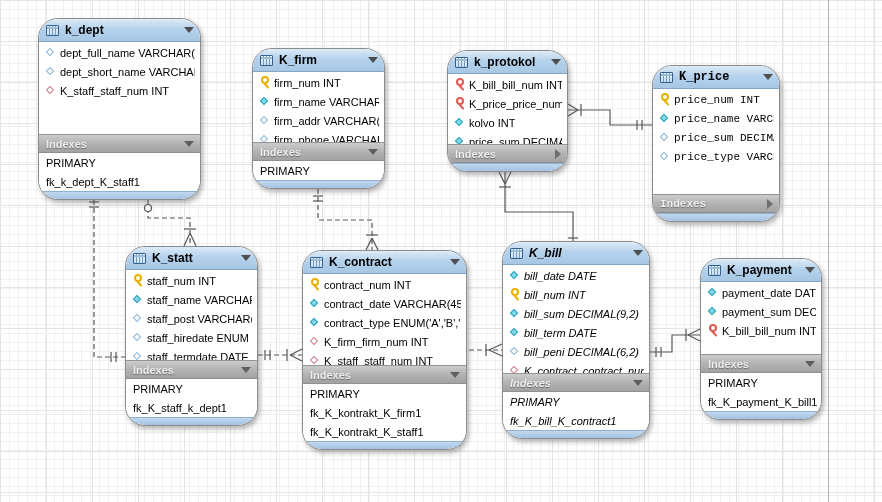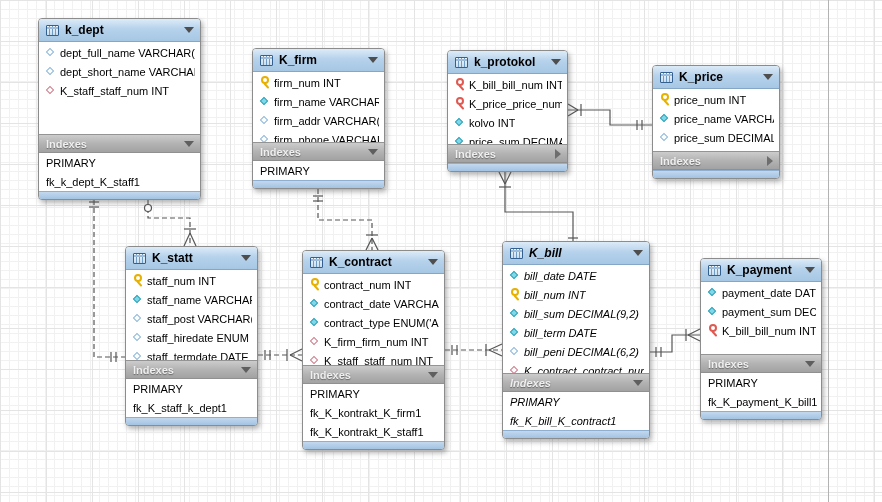--- a/index.html
+++ b/index.html
@@ -21,21 +21,21 @@
   }
   #rels{position:absolute;left:0;top:0;pointer-events:none;}
   #rels g{pointer-events:stroke;}
   #rels polyline{fill:none;stroke:#565656;stroke-width:1.2px;}
   #rels .dashed polyline{stroke-dasharray:5 3;}
   #rels line{stroke:#565656;stroke-width:1.2px;}
   #rels circle{stroke:#565656;stroke-width:1.2px;fill:#fdfdfd;}
 
   .table{
     position:absolute;display:flex;flex-direction:column;
-    background:#fff;border:1px solid #8c8c8c;border-radius:4px;
+    background:#fff;border:1px solid #8c8c8c;border-radius:20px;
     box-shadow:2px 3px 5px rgba(90,90,90,.45);
     overflow:hidden;box-sizing:border-box;
   }
   .hdr{
     height:22px;flex:0 0 22px;display:flex;align-items:center;gap:6px;
     padding:0 6px 0 7px;
     background:linear-gradient(#dcebf7 0%,#b6d2ec 45%,#a6c7e4 100%);
     border-bottom:1px solid #86a6c6;
   }
   .ttl{font-size:12px;font-weight:bold;color:#000;flex:1 1 auto;white-space:nowrap;overflow:hidden;}
@@ -258,21 +258,21 @@
           <span class="lbl">price_sum DECIMAL(9,2)</span>
         </div>
       </div>
       <div class="idxh">
         <span class="idxt">Indexes</span>
         <span class="tri right"></span>
       </div>
       <div class="idxr"></div>
       <div class="ftr"></div>
     </div>
-    <div class="table" style="left: 652px; top: 65px; width: 128px; height: 114px;">
+    <div class="table" style="left: 652px; top: 65px; width: 128px; height: 157px; font-family: Liberation Mono, monospace;">
       <div class="hdr">
         <span class="tbl-ic"></span>
         <span class="ttl">K_price</span>
         <span class="tri down"></span>
       </div>
       <div class="cols">
         <div class="row">
           <span class="ic key-yellow"></span>
           <span class="lbl">price_num INT</span>
         </div>
@@ -335,21 +335,21 @@
       <div class="idxr">
         <div class="irow">
           <span>PRIMARY</span>
         </div>
         <div class="irow">
           <span>fk_K_staff_k_dept1</span>
         </div>
       </div>
       <div class="ftr"></div>
     </div>
-    <div class="table" style="left: 302px; top: 250px; width: 143px; height: 200px;">
+    <div class="table" style="left: 302px; top: 250px; width: 165px; height: 200px;">
       <div class="hdr">
         <span class="tbl-ic"></span>
         <span class="ttl">K_contract</span>
         <span class="tri down"></span>
       </div>
       <div class="cols">
         <div class="row">
           <span class="ic key-yellow"></span>
           <span class="lbl">contract_num INT</span>
         </div>

